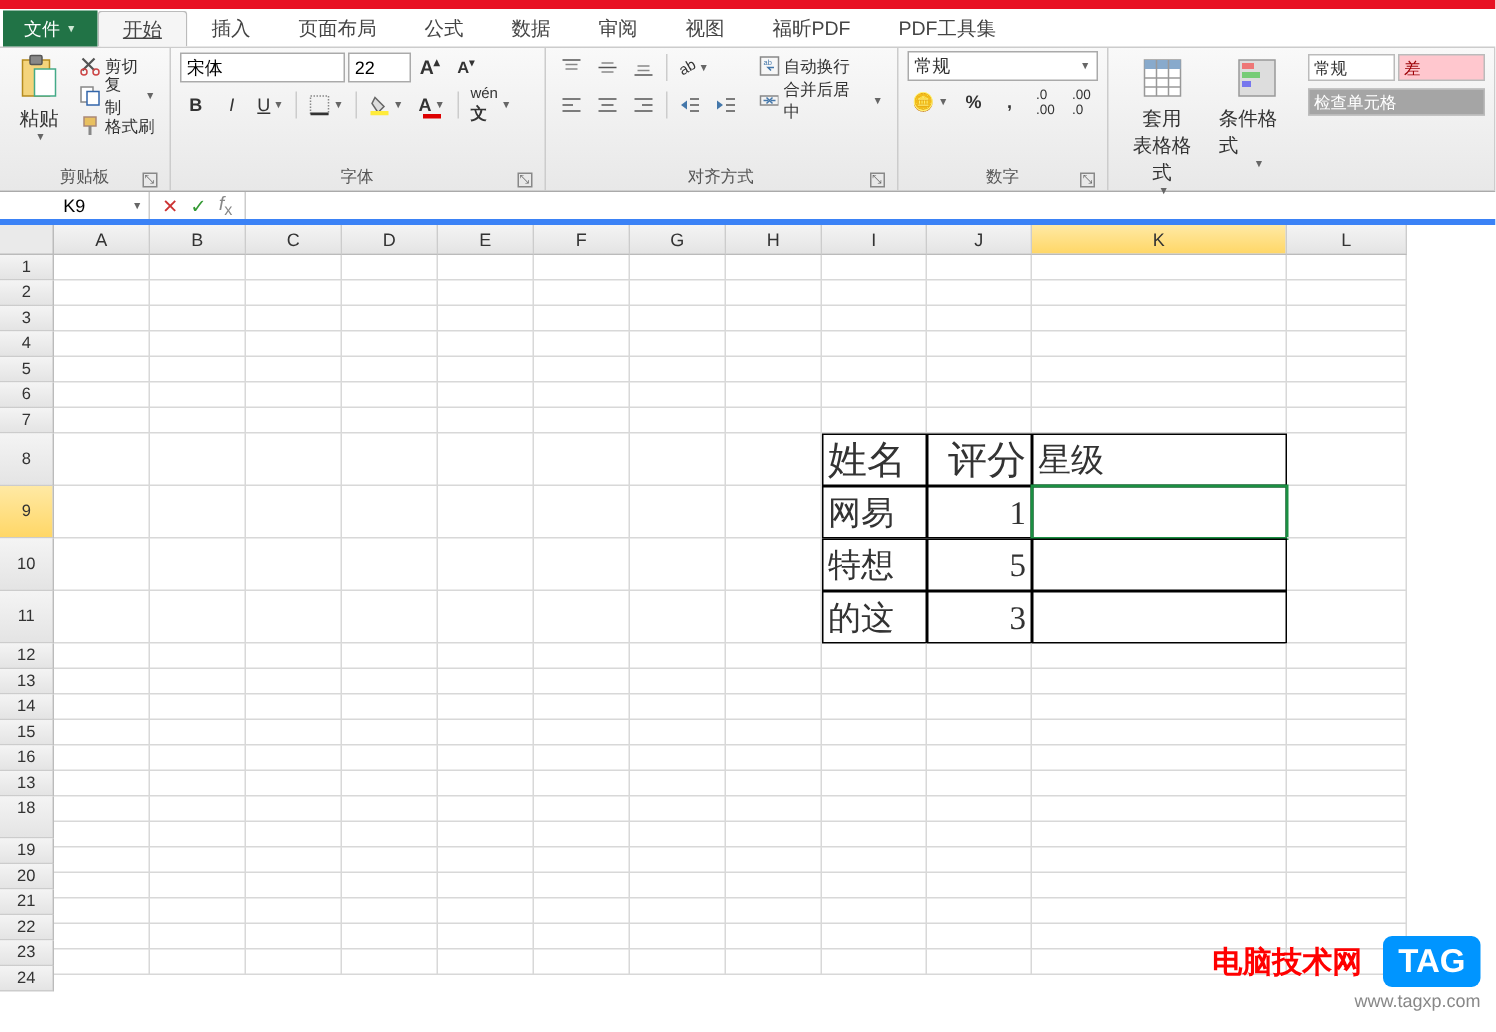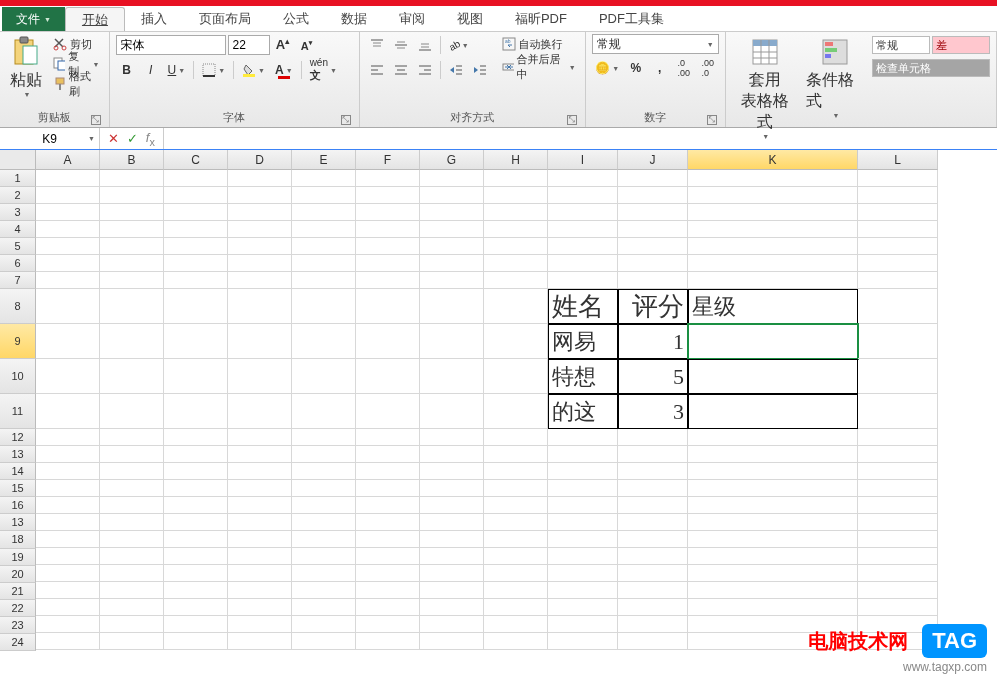--- a/index.html
+++ b/index.html
@@ -14,36 +14,36 @@
 .tab.active { background: #f5f5f5; border: 1px solid #bbb; border-bottom: none; border-top-left-radius: 3px; border-top-right-radius: 3px; text-decoration: underline; }
 
 .ribbon { display: flex; background: linear-gradient(#f9f9f9, #e8e8e8); border-bottom: 1px solid #aaa; height: 96px; }
 .group { border-right: 1px solid #ccc; display: flex; flex-direction: column; padding: 2px 6px 0 6px; }
 .group-label { text-align: center; color: #555; font-size: 11px; padding: 2px 0; position: relative; }
 .group-body { flex: 1; display: flex; align-items: flex-start; gap: 4px; }
 .dialog-launcher { position: absolute; right: 2px; bottom: 2px; width: 10px; height: 10px; border: 1px solid #888; font-size: 8px; line-height: 8px; text-align: center; color: #666; }
 
 .vbtn { display: flex; flex-direction: column; align-items: center; padding: 2px 4px; cursor: pointer; }
 .vbtn .ico { width: 32px; height: 32px; display: flex; align-items: center; justify-content: center; }
-.vbtn .lbl { font-size: 16px; margin-top: 2px; }
+.vbtn .lbl { font-size: 13px; margin-top: 2px; }
 
 .mini-row { display: flex; align-items: center; gap: 2px; height: 22px; }
 .mini-btn { min-width: 22px; height: 20px; display: flex; align-items: center; justify-content: center; cursor: pointer; padding: 0 3px; border: 1px solid transparent; }
 .dd-arrow { font-size: 7px; margin-left: 2px; color: #666; }
 
 .font-combo { border: 1px solid #aaa; background: #fff; height: 20px; font-size: 12px; padding: 1px 4px; }
 .font-name { width: 110px; }
 .font-size-box { width: 42px; }
 
 .clip-col { display: flex; flex-direction: column; gap: 0; }
 .clip-item { display: flex; align-items: center; gap: 3px; font-size: 11px; height: 20px; padding: 0 3px; cursor: pointer; }
 
 .combo-box { border: 1px solid #aaa; background: #fff; height: 20px; display: flex; align-items: center; padding: 0 4px; font-size: 12px; min-width: 70px; justify-content: space-between; }
 
-.formula-bar { display: flex; align-items: center; height: 22px; border-bottom: 1px solid #3b82f6; background: #fff; }
+.formula-bar { display: flex; align-items: center; height: 22px; border-bottom: 4px solid #3b82f6; background: #fff; }
 .name-box { width: 100px; border-right: 1px solid #ccc; height: 100%; display: flex; align-items: center; justify-content: center; position: relative; background: #fff; }
 .name-box input { border: none; width: 70px; text-align: center; font-size: 12px; outline: none; }
 .name-box .dd-arrow { position: absolute; right: 4px; }
 .fx-controls { display: flex; align-items: center; gap: 4px; padding: 0 6px; border-right: 1px solid #ccc; height: 100%; }
 .fx-btn { color: #888; cursor: pointer; font-size: 13px; padding: 0 2px; }
 .formula-input { flex: 1; padding: 0 6px; }
 
 .sheet-area { position: relative; overflow: hidden; }
 .corner { position: absolute; left: 0; top: 0; width: 36px; height: 20px; background: #eaeaea; border-right: 1px solid #bbb; border-bottom: 1px solid #bbb; }
 .col-headers { position: absolute; left: 36px; top: 0; height: 20px; display: flex; }
@@ -408,21 +408,21 @@
       <div class="row-h" style="height: 35px; line-height: 35px;">8</div>
       <div class="row-h sel" style="height: 35px; line-height: 35px;">9</div>
       <div class="row-h" style="height: 35px; line-height: 35px;">10</div>
       <div class="row-h" style="height: 35px; line-height: 35px;">11</div>
       <div class="row-h" style="height: 17px; line-height: 17px;">12</div>
       <div class="row-h" style="height: 17px; line-height: 17px;">13</div>
       <div class="row-h" style="height: 17px; line-height: 17px;">14</div>
       <div class="row-h" style="height: 17px; line-height: 17px;">15</div>
       <div class="row-h" style="height: 17px; line-height: 17px;">16</div>
       <div class="row-h" style="height: 17px; line-height: 17px;">13</div>
-      <div class="row-h" style="height: 18px; line-height: 17px;">18</div>
+      <div class="row-h" style="height: 28px; line-height: 17px;">18</div>
       <div class="row-h" style="height: 17px; line-height: 17px;">19</div>
       <div class="row-h" style="height: 17px; line-height: 17px;">20</div>
       <div class="row-h" style="height: 17px; line-height: 17px;">21</div>
       <div class="row-h" style="height: 17px; line-height: 17px;">22</div>
       <div class="row-h" style="height: 17px; line-height: 17px;">23</div>
       <div class="row-h" style="height: 17px; line-height: 17px;">24</div>
     </div>
   <div class="grid" id="grid">
       <div class="cell" style="left: 0px; top: 0px; width: 64px; height: 17px;"></div>
       <div class="cell" style="left: 64px; top: 0px; width: 64px; height: 17px;"></div>

